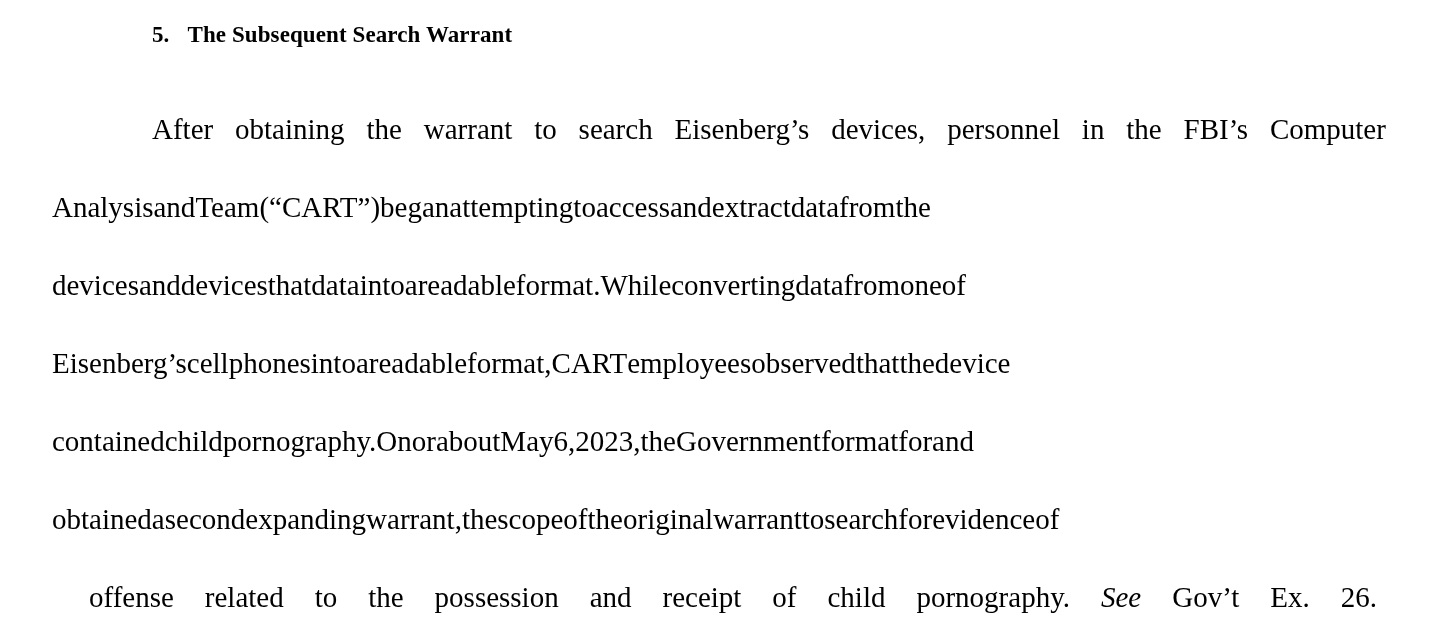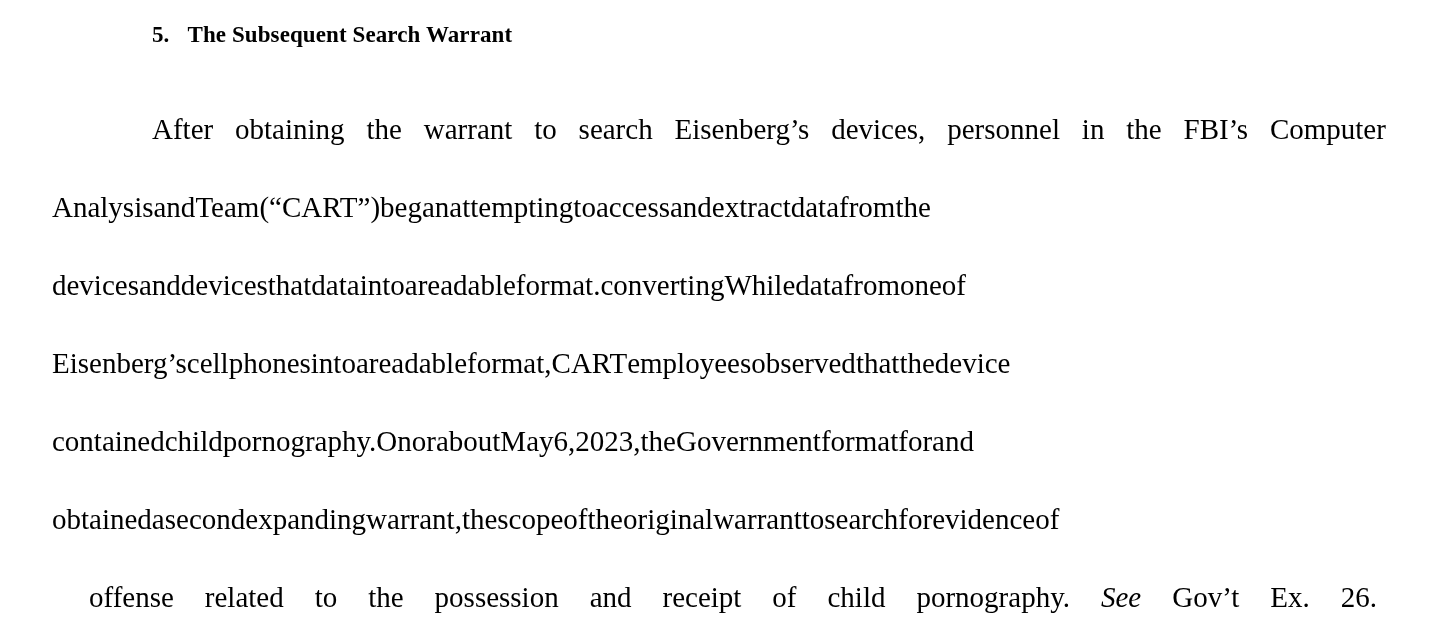--- a/index.html
+++ b/index.html
@@ -114,22 +114,22 @@
       <div class="para-line just">
         <span class="word">devices</span>
         <span class="word">and</span>
         <span class="word">devices</span>
         <span class="word">that</span>
         <span class="word">data</span>
         <span class="word">into</span>
         <span class="word">a</span>
         <span class="word">readable</span>
         <span class="word">format.</span>
+        <span class="word">While</span>
         <span class="word">converting</span>
-        <span class="word">While</span>
         <span class="word">data</span>
         <span class="word">from</span>
         <span class="word">one</span>
         <span class="word">of</span>
       </div>
       <div class="para-line just">
         <span class="word">Eisenberg’s</span>
         <span class="word">cellphones</span>
         <span class="word">into</span>
         <span class="word">a</span>

